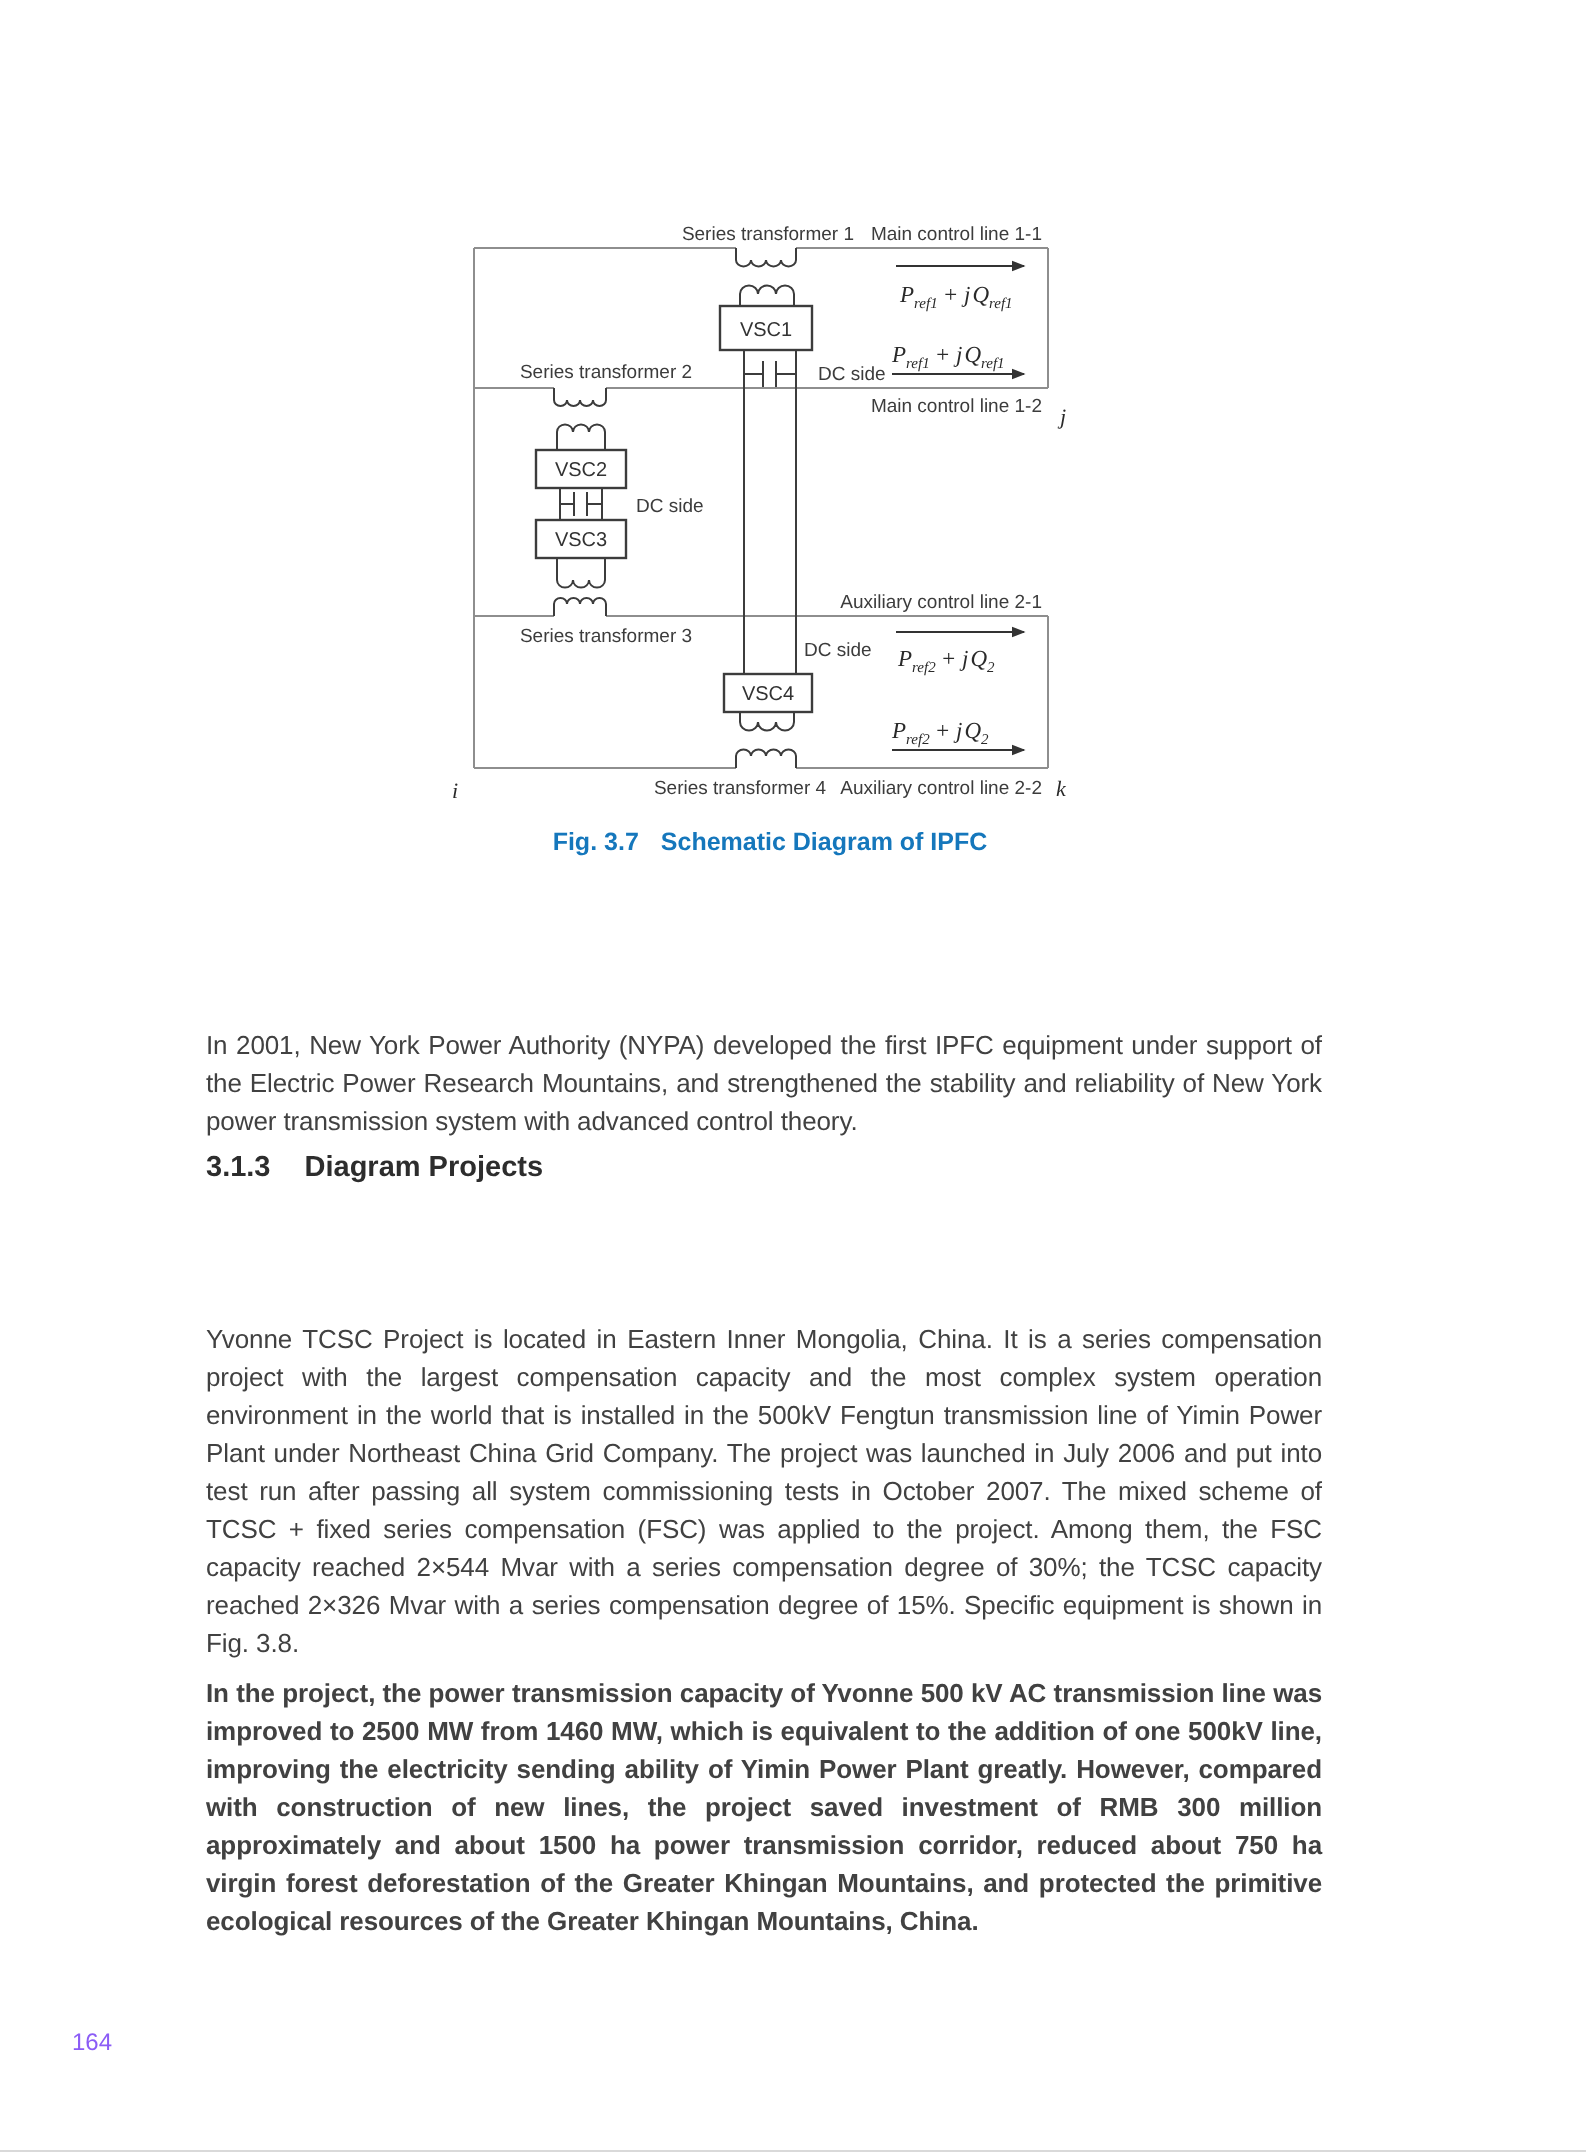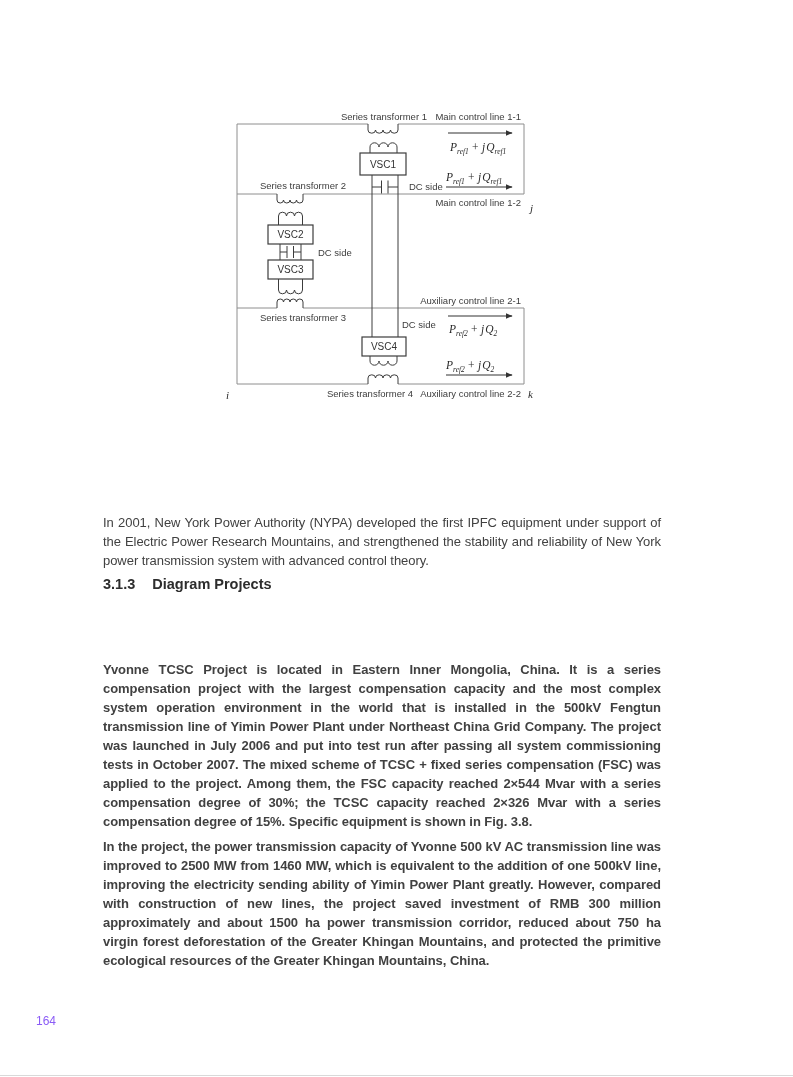--- a/index.html
+++ b/index.html
@@ -19,21 +19,21 @@
   .arrow{stroke:#333;stroke-width:1.1;fill:none;}
 
   .fig-caption{position:absolute;left:220px;top:414px;width:330px;text-align:center;
                color:#1577bc;font-size:12.5px;font-weight:bold;}
   .fig-caption .cap-label{margin-right:11px;}
 
   
   .para{position:absolute;left:103px;width:558px;font-size:13px;line-height:19px;
         color:#414141;text-align:justify;letter-spacing:-0.05px;}
   .p1{top:500px;}
-  .p2{top:647px;font-weight:bold;}
+  .p2{top:647px;}
   .p3{top:824px;font-weight:bold;}
   .h1{position:absolute;left:103px;top:576px;font-size:14.5px;font-weight:bold;color:#2d2d2d;}
   .h1 .h-num{margin-right:17px;}
   .h2{position:absolute;left:103px;top:611px;font-size:13px;font-weight:bold;color:#2d2d2d;}
   .h2 .h-num{margin-right:14px;}
 
   .page-num{position:absolute;left:36px;top:1014px;font-size:12px;color:#8b5cf6;}
   .bottom-edge{position:absolute;left:0;right:0;bottom:1px;height:1px;background:#d9d9d9;}
 </style>
 </head>
@@ -125,20 +125,23 @@
     <text class="dlabel" x="521" y="304" text-anchor="end">Auxiliary control line 2-1</text>
     <text class="dlabel" x="303" y="321" text-anchor="middle">Series transformer 3</text>
     <text class="dlabel" x="370" y="397" text-anchor="middle">Series transformer 4</text>
     <text class="dlabel" x="521" y="397" text-anchor="end">Auxiliary control line 2-2</text>
 
     <text class="node" x="226" y="399">i</text>
     <text class="node" x="530" y="212">j</text>
     <text class="node" x="528" y="398">k</text>
   </svg>
 
+  <div class="fig-caption">
+    <span class="cap-label">Fig. 3.7</span><span>Schematic Diagram of IPFC</span>
+  </div>
 
   <p class="para p1">In 2001, New York Power Authority (NYPA) developed the first IPFC equipment under support of the Electric Power Research Mountains, and strengthened the stability and reliability of New York power transmission system with advanced control theory.</p>
 
   <div class="h1">
     <span class="h-num">3.1.3</span><span>Diagram Projects</span>
   </div>
 
 
   <p class="para p2">Yvonne TCSC Project is located in Eastern Inner Mongolia, China. It is a series compensation project with the largest compensation capacity and the most complex system operation environment in the world that is installed in the 500kV Fengtun transmission line of Yimin Power Plant under Northeast China Grid Company. The project was launched in July 2006 and put into test run after passing all system commissioning tests in October 2007. The mixed scheme of TCSC + fixed series compensation (FSC) was applied to the project. Among them, the FSC capacity reached 2×544 Mvar with a series compensation degree of 30%; the TCSC capacity reached 2×326 Mvar with a series compensation degree of 15%. Specific equipment is shown in Fig. 3.8.</p>
   <p class="para p3">In the project, the power transmission capacity of Yvonne 500 kV AC transmission line was improved to 2500 MW from 1460 MW, which is equivalent to the addition of one 500kV line, improving the electricity sending ability of Yimin Power Plant greatly. However, compared with construction of new lines, the project saved investment of RMB 300 million approximately and about 1500 ha power transmission corridor, reduced about 750 ha virgin forest deforestation of the Greater Khingan Mountains, and protected the primitive ecological resources of the Greater Khingan Mountains, China.</p>

